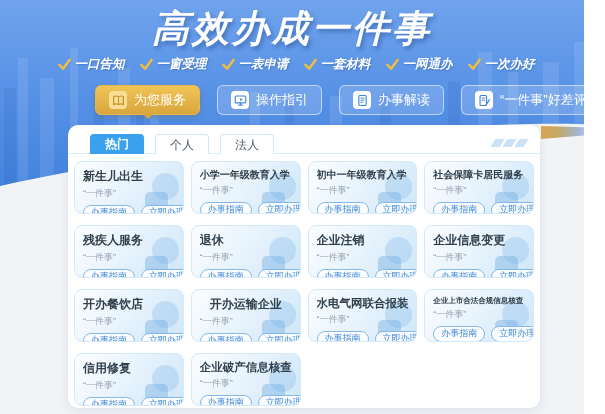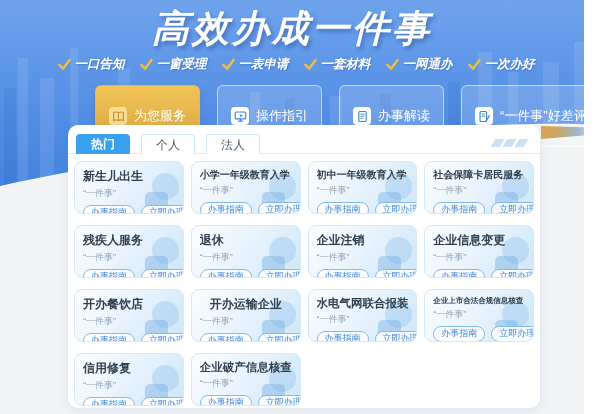--- a/index.html
+++ b/index.html
@@ -11,41 +11,41 @@
   .banner-title{position:absolute;top:4px;left:0;right:0;text-align:center;
     font-size:37px;font-weight:bold;font-style:italic;color:#ffffff;letter-spacing:3px;
     text-shadow:2px 3px 4px rgba(25,60,130,.45);}
   .features{position:absolute;top:56px;left:8px;right:0;display:flex;justify-content:center;gap:15px;}
   .feature{display:flex;align-items:center;gap:4px;color:#ffffff;font-size:12.5px;
     font-weight:bold;font-style:italic;text-shadow:1px 1px 2px rgba(25,60,130,.35);}
   .check{width:13px;height:13px;flex:0 0 auto;}
 
   
   .nav{position:absolute;top:85px;left:95px;display:flex;gap:17px;}
-  .nav-item{height:28px;display:flex;align-items:center;gap:7px;padding:16px 13px;
+  .nav-item{height:28px;display:flex;align-items:center;gap:7px;padding:0 13px;
     border-radius:6px;background:rgba(255,255,255,.16);border:1px solid rgba(255,255,255,.55);
     color:#ffffff;font-size:13px;position:relative;cursor:pointer;white-space:nowrap;}
   .nav-item.active{background:linear-gradient(180deg,#f0c457,#d9a63e);border-color:#e6b94d;
     box-shadow:0 2px 5px rgba(130,90,10,.25);}
   .nav-item.active::after{content:'';position:absolute;bottom:-5px;left:50%;margin-left:-5px;
     border-left:5px solid transparent;border-right:5px solid transparent;border-top:5px solid #d9a63e;}
   .nav-icon{width:18px;height:18px;border-radius:4px;background:#ffffff;display:flex;
     align-items:center;justify-content:center;flex:0 0 auto;}
   .nav-item.active .nav-icon{background:#f8dd92;}
   .nav-icon svg{width:13px;height:13px;}
 
   
   .streak{position:absolute;left:541px;top:126px;width:64px;height:13px;
     background:linear-gradient(93deg,#dca54f 0%,#c4a868 28%,#9fb6d4 58%,rgba(241,243,245,0) 96%);
     clip-path:polygon(0 0,100% 15%,100% 60%,0 100%);}
 
   
   .panel{position:absolute;left:68px;top:125px;width:472px;height:283px;background:#ffffff;
     border-radius:10px;box-shadow:0 2px 8px rgba(80,120,170,.14);}
-  .tabbar{display:flex;gap:11px;padding:9px 0 0 8px;height:29px;box-sizing:border-box;
+  .tabbar{display:flex;gap:11px;padding:9px 0 0 22px;height:29px;box-sizing:border-box;
     border-bottom:1px solid #dcedfa;position:relative;}
   .tab{width:54px;height:20px;line-height:20px;text-align:center;font-size:12px;
     border-radius:4px 4px 0 0;cursor:pointer;box-sizing:border-box;}
   .tab.active{background:#3aa1ef;color:#ffffff;font-weight:bold;}
   .tab:not(.active){background:#ffffff;border:1px solid #cfe7fa;border-bottom:none;color:#4c5d6b;}
   .chevrons{position:absolute;right:14px;top:14px;display:flex;gap:3px;}
   .chev{width:9px;height:8px;background:#cbe2f6;transform:skewX(-32deg);}
 
   
   .grid{display:grid;grid-template-columns:repeat(4,1fr);grid-auto-rows:53px;

